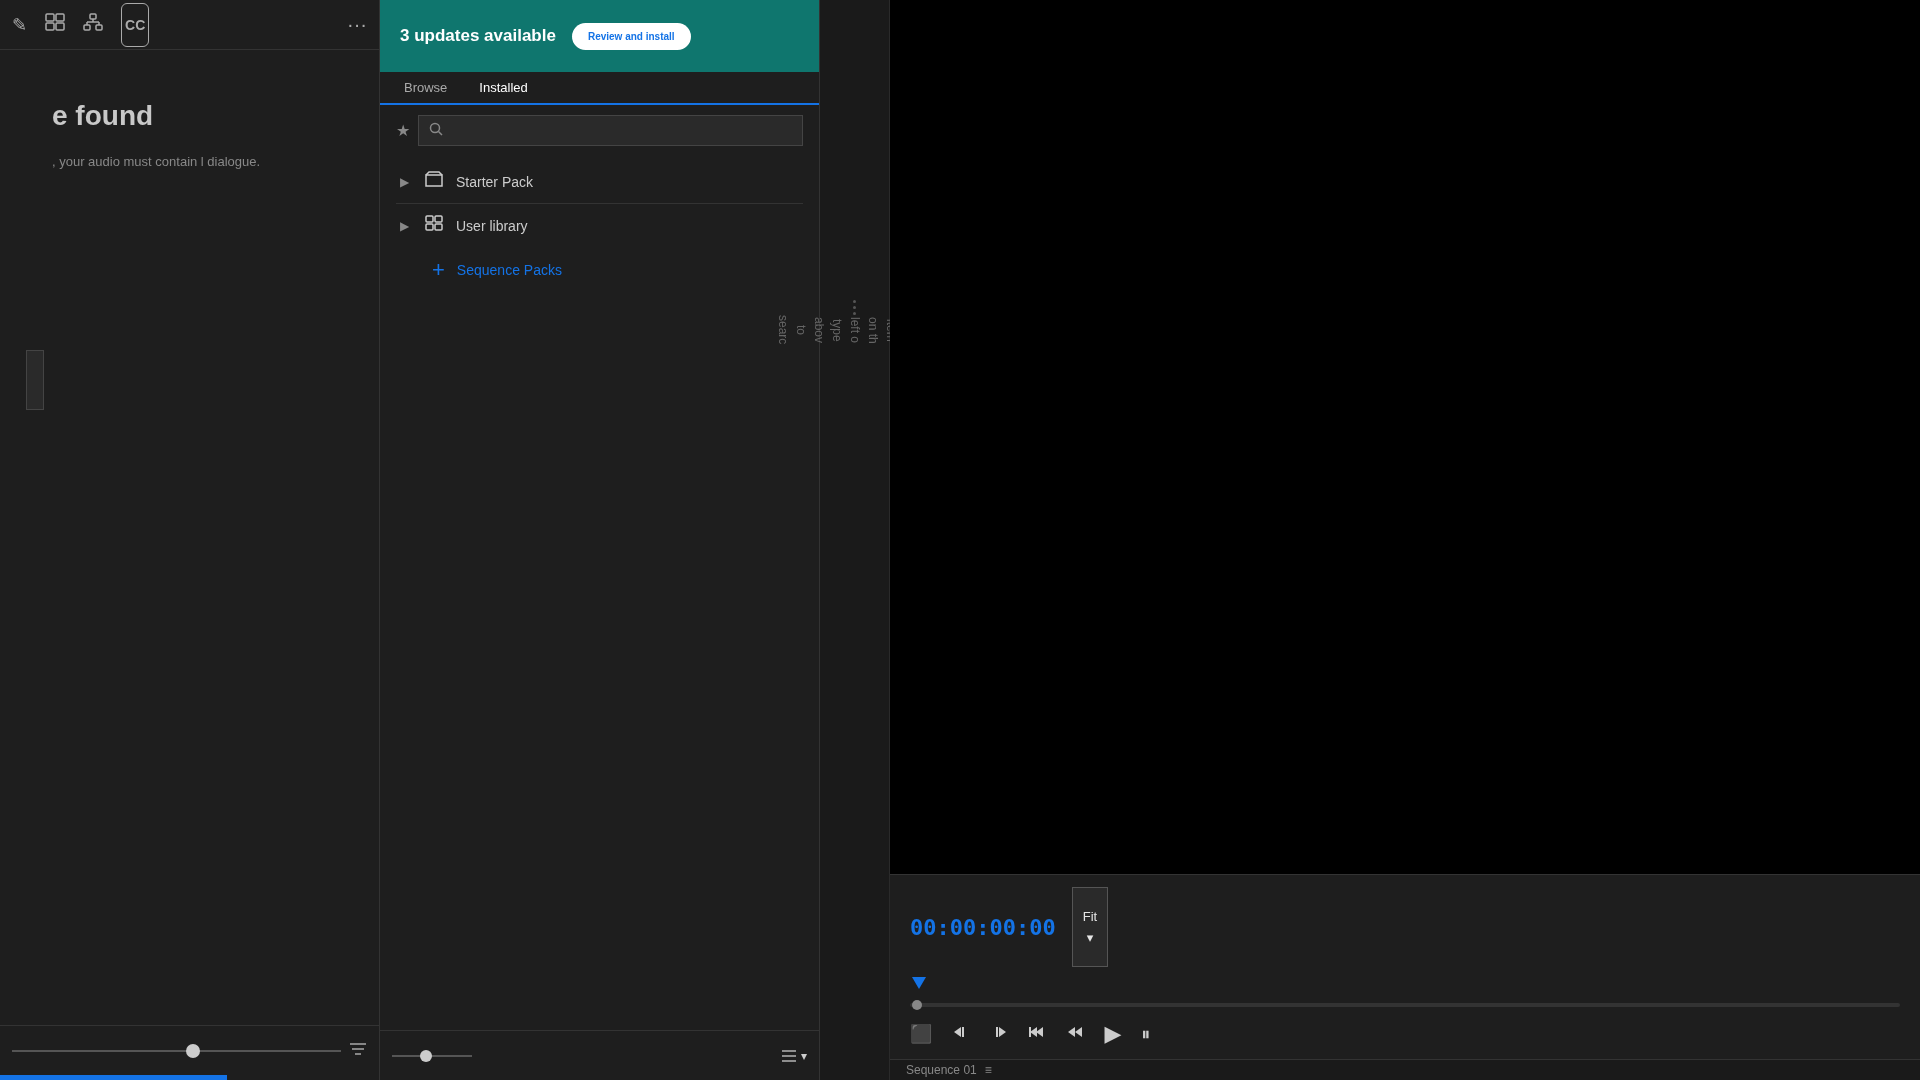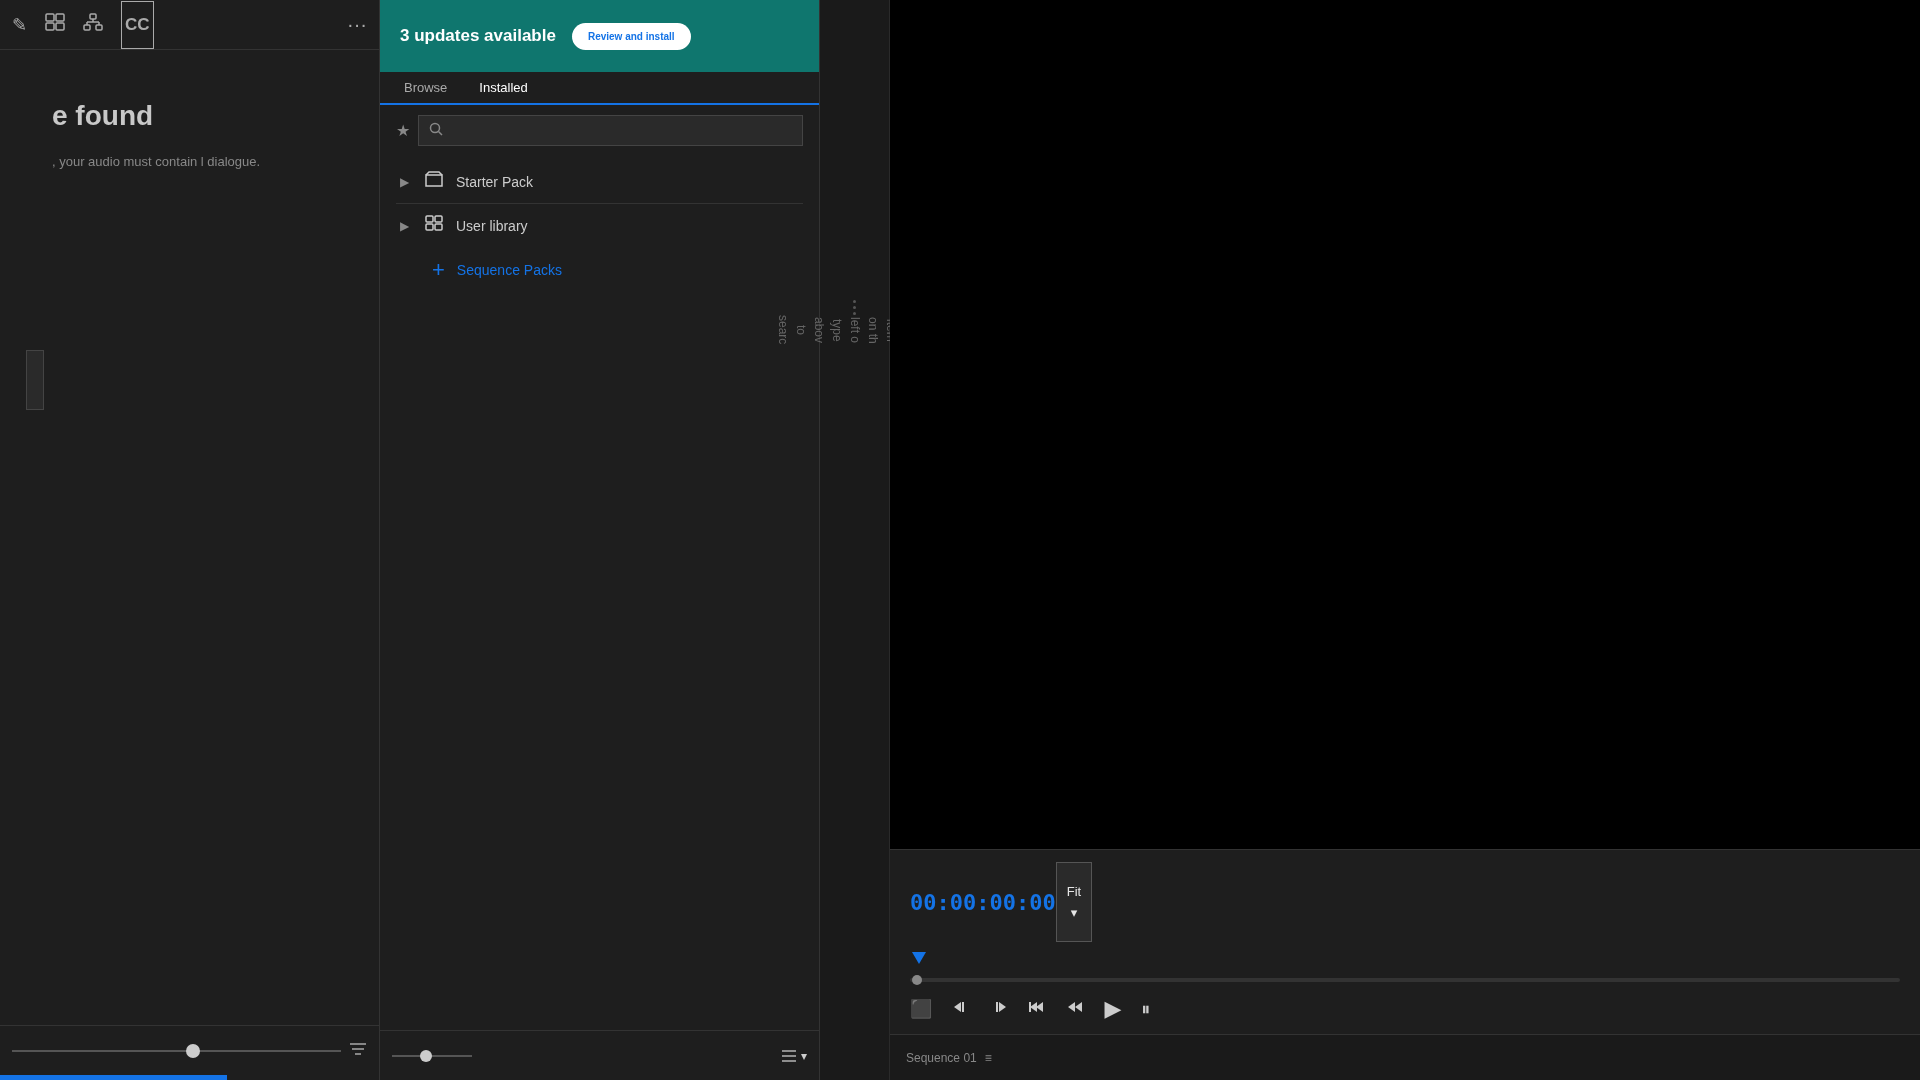--- a/index.html
+++ b/index.html
@@ -351,20 +351,21 @@
 
     .transport-bar {
       background: #1e1e1e;
       padding: 12px 20px 8px;
       border-top: 1px solid #333;
     }
 
     .timecode-row {
       display: flex;
       align-items: center;
+      gap: 16px;
       margin-bottom: 10px;
     }
 
     .timecode {
       color: #1473e6;
       font-size: 22px;
       font-family: monospace;
       font-weight: 600;
     }
 
@@ -429,21 +430,21 @@
       cursor: pointer;
       background: none;
       border: none;
     }
 
     .ctrl-btn.play {
       font-size: 22px;
     }
 
     .bottom-bar {
-      height: 46px;
+      height: 21px;
       background: #1a1a1a;
       border-top: 1px solid #333;
       display: flex;
       align-items: center;
       padding: 0 16px;
     }
 
     .seq-label {
       color: #888;
       font-size: 12px;
@@ -475,21 +476,21 @@
         <svg width="20" height="18" viewBox="0 0 20 18" fill="none" stroke="#aaa" stroke-width="1.5">
           <rect x="7" y="1" width="6" height="5" rx="1"></rect>
           <rect x="1" y="12" width="6" height="5" rx="1"></rect>
           <rect x="13" y="12" width="6" height="5" rx="1"></rect>
           <line x1="10" y1="6" x2="10" y2="9"></line>
           <line x1="4" y1="9" x2="16" y2="9"></line>
           <line x1="4" y1="9" x2="4" y2="12"></line>
           <line x1="16" y1="9" x2="16" y2="12"></line>
         </svg>
       </span>
-      <span class="toolbar-icon" style="font-size:17px; font-weight:bold; color:#aaa; border:1.5px solid #aaa; padding:13px 3px; border-radius:0;">CC</span>
+      <span class="toolbar-icon" style="font-size:14px; font-weight:bold; color:#aaa; border:1.5px solid #aaa; padding:13px 3px; border-radius:6px;">CC</span>
       <span class="toolbar-dots">···</span>
     </div>
 
     <div class="left-content">
       <div style="position:relative;">
         <div class="no-results-box"></div>
         <div class="no-results-text" style="margin-left:26px;">e found</div>
         <div class="no-results-desc" style="margin-left:26px;">
           <span>, your audio must contain
 l dialogue.</span>

